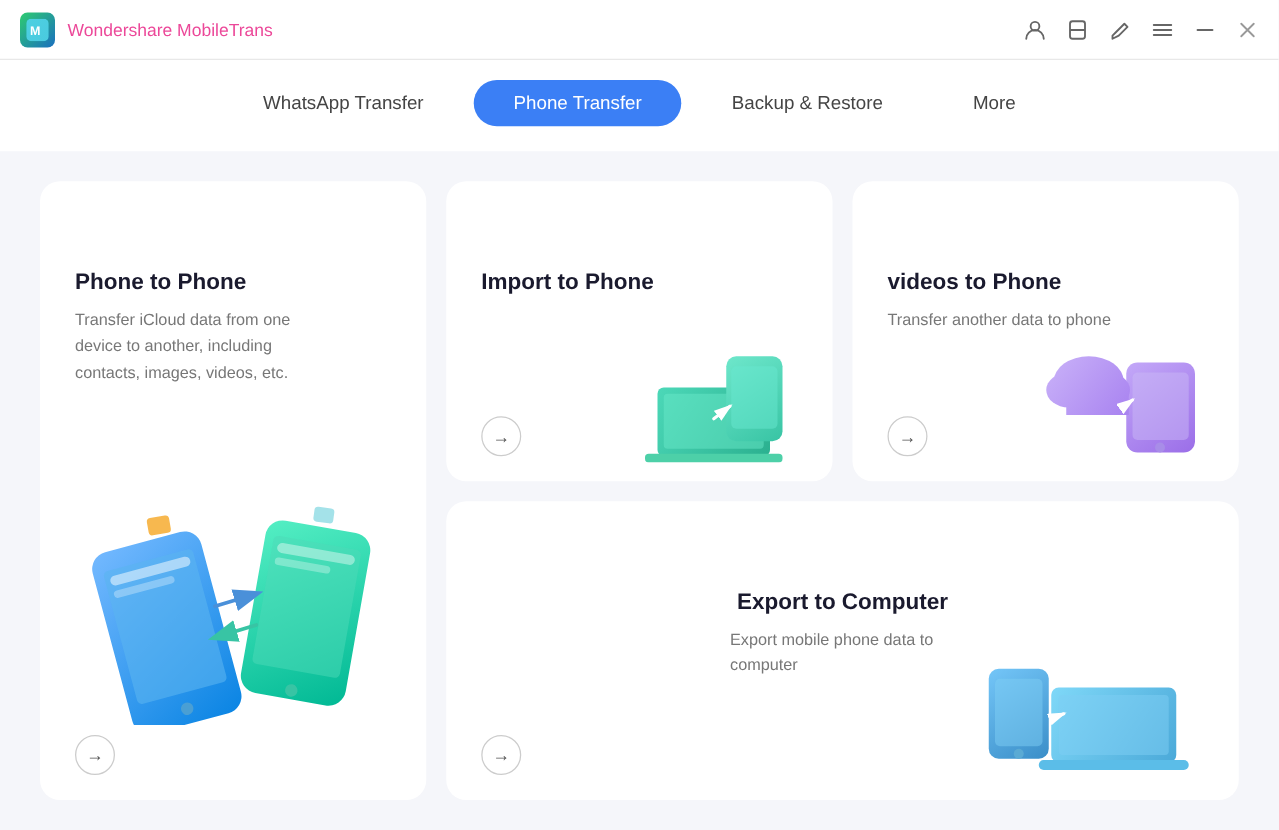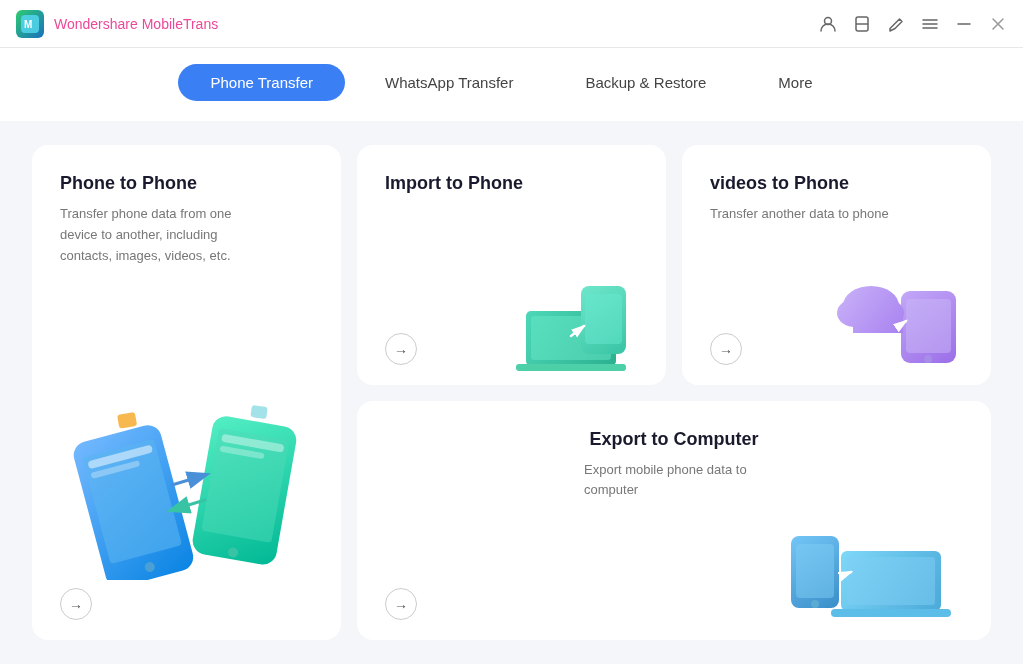--- a/index.html
+++ b/index.html
@@ -109,20 +109,21 @@
       flex-direction: column;
     }
     .card.large {
       grid-row: 1 / 3;
     }
     .card-title {
       font-size: 18px;
       font-weight: 700;
       color: #1a1a2e;
       margin-bottom: 10px;
+      margin-top: 42px;
     }
     .card-desc {
       font-size: 13px;
       color: #777;
       line-height: 1.6;
       max-width: 180px;
     }
     .card-arrow {
       width: 32px;
       height: 32px;
@@ -187,31 +188,31 @@
     </span>
     <span class="close-btn" title="Close">
       <svg width="18" height="18" viewBox="0 0 18 18" fill="none">
         <path d="M4 4l10 10M14 4L4 14" stroke="#999" stroke-width="1.5" stroke-linecap="round"></path>
       </svg>
     </span>
   </div>
 </div>
 
 <div class="nav-bar">
+  <button class="nav-tab">WhatsApp Transfer</button>
   <button class="nav-tab active">Phone Transfer</button>
-  <button class="nav-tab">WhatsApp Transfer</button>
   <button class="nav-tab">Backup &amp; Restore</button>
   <button class="nav-tab">More</button>
 </div>
 
 <div class="content">
 
   <div class="card large" style="grid-column:1; grid-row:1/3;">
     <div class="card-title">Phone to Phone</div>
-    <div class="card-desc">Transfer phone data from one device to another, including contacts, images, videos, etc.</div>
+    <div class="card-desc">Transfer iCloud data from one device to another, including contacts, images, videos, etc.</div>
 
     <div style="position:absolute; bottom:60px; left:0; right:0; display:flex; justify-content:center; align-items:flex-end;">
       <svg width="260" height="210" viewBox="0 0 260 210" fill="none">
 
         <g transform="rotate(-15, 80, 130)">
           <rect x="30" y="60" width="90" height="150" rx="14" fill="url(#bluePhoneGrad)"></rect>
           <rect x="38" y="75" width="74" height="110" rx="4" fill="#5ab4f0" opacity="0.6"></rect>
           <circle cx="75" cy="198" r="5" fill="#4a9fd4"></circle>
 
           <rect x="42" y="80" width="66" height="8" rx="4" fill="white" opacity="0.5"></rect>

